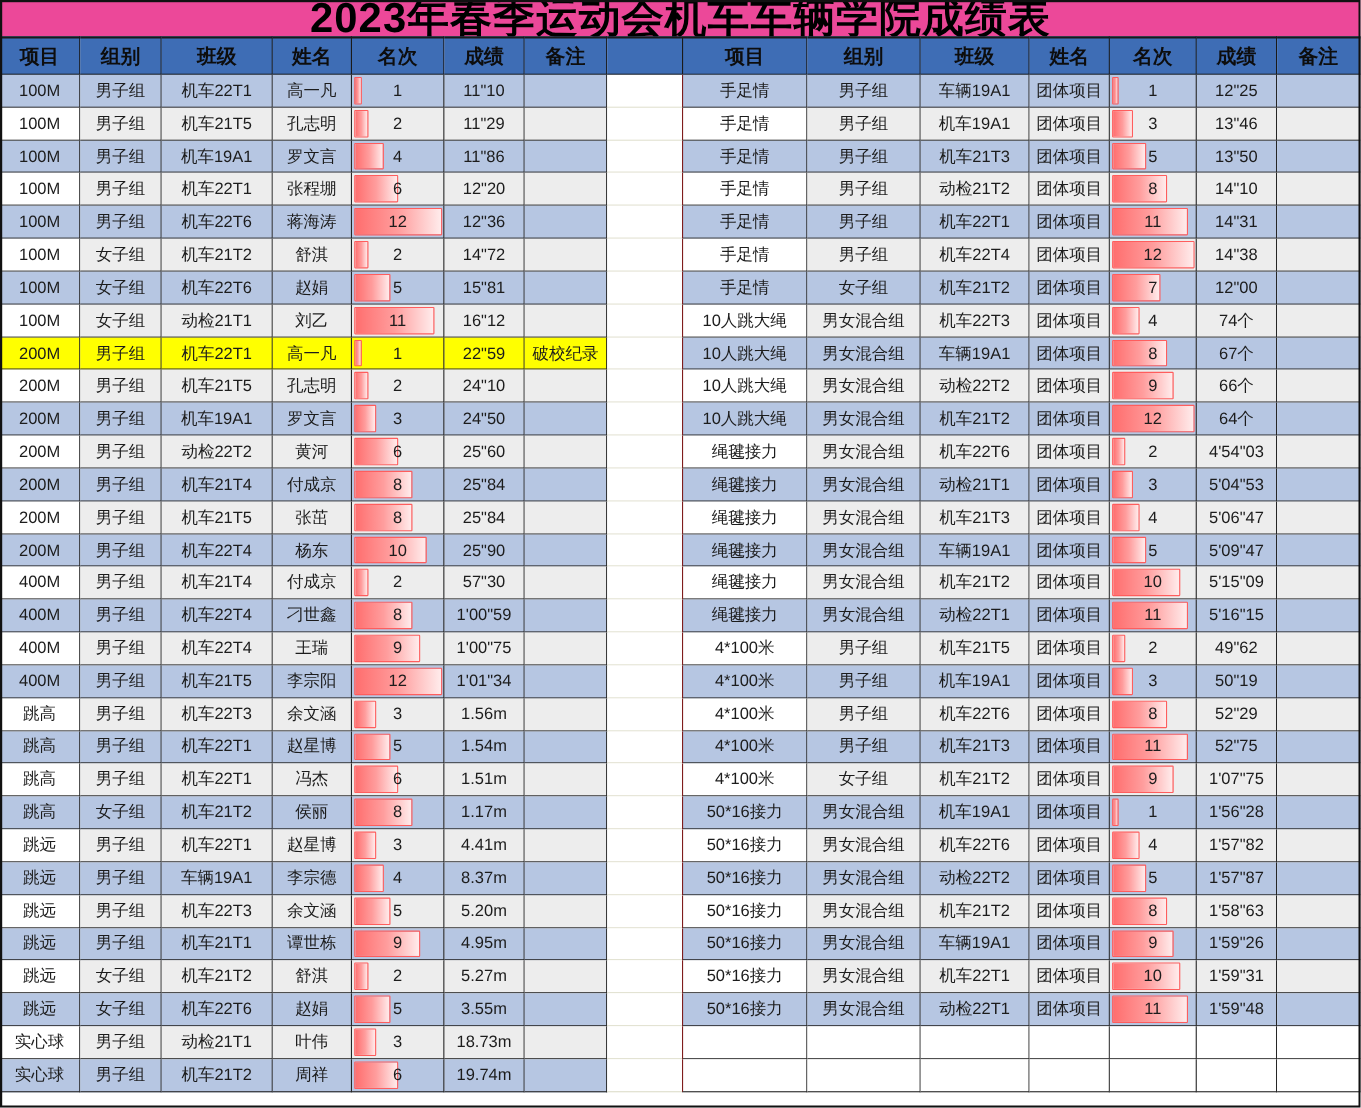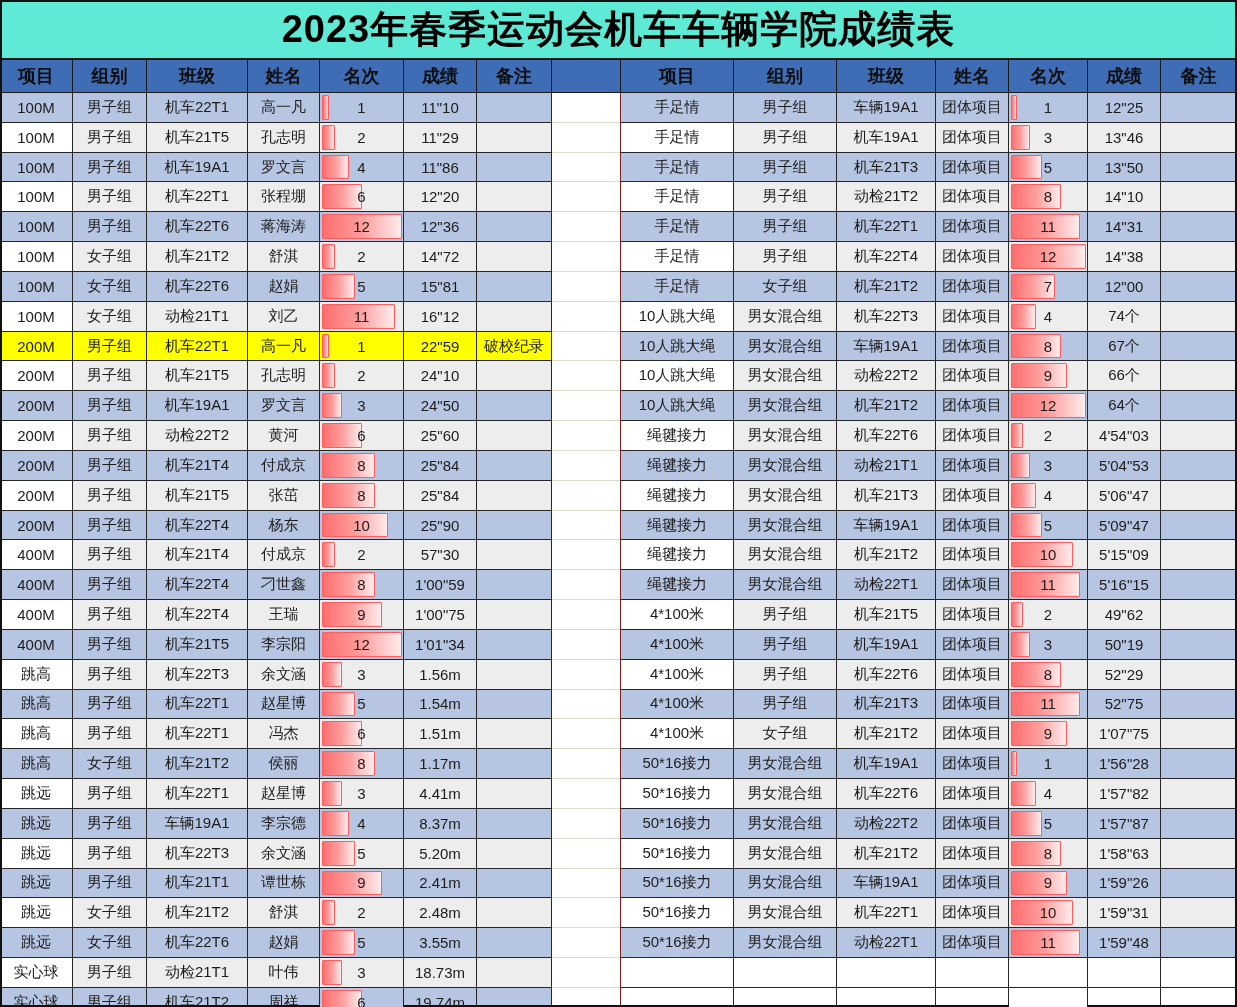--- a/index.html
+++ b/index.html
@@ -6,22 +6,22 @@
   body{
     width:1237px;height:1007px;background:#ffffff;
     font-family:"Liberation Sans", sans-serif;
     -webkit-font-smoothing:antialiased;
   }
   .sheet{
     width:1237px;height:1007px;display:flex;flex-direction:column;
     outline:2px solid #111;outline-offset:-2px;background:#fff;overflow:hidden;
   }
   .title-row{
-    height:58px;flex:none;display:flex;align-items:center;justify-content:center;
-    font-size:38px;font-weight:900;color:#000;letter-spacing:1px;background:#5eead4;
+    height:33px;flex:none;display:flex;align-items:center;justify-content:center;
+    font-size:38px;font-weight:900;color:#000;letter-spacing:1px;background:#ec4899;
   }
   .header-row{height:35px;flex:none;display:flex;}
   .hcell{
     box-sizing:border-box;background:#3E6DB5;color:#0d0d0d;
     display:flex;align-items:center;justify-content:center;
     font-size:18px;font-weight:bold;
     border-top:2px solid #1a1a1a;border-bottom:1px solid #1a1a1a;border-right:1px solid #1a1a1a;
     white-space:nowrap;overflow:hidden;
   }
   .hcell.sepc{border-right:none;}
@@ -679,21 +679,21 @@
       </div>
       <div class="row blue">
         <div class="cell c0 first">跳远</div>
         <div class="cell c1">男子组</div>
         <div class="cell c2">机车21T1</div>
         <div class="cell c3">谭世栋</div>
         <div class="cell c4 rankcell">
           <div class="databar" style="width: 72%;"></div>
           <span class="ranknum">9</span>
         </div>
-        <div class="cell c5">2.41m</div>
+        <div class="cell c5">4.95m</div>
         <div class="cell c6"></div>
         <div class="cell sep"></div>
         <div class="cell r0 first">50*16接力</div>
         <div class="cell r1">男女混合组</div>
         <div class="cell r2">车辆19A1</div>
         <div class="cell r3">团体项目</div>
         <div class="cell r4 rankcell">
           <div class="databar" style="width: 72%;"></div>
           <span class="ranknum">9</span>
         </div>
@@ -702,21 +702,21 @@
       </div>
       <div class="row lite">
         <div class="cell c0 first">跳远</div>
         <div class="cell c1">女子组</div>
         <div class="cell c2">机车21T2</div>
         <div class="cell c3">舒淇</div>
         <div class="cell c4 rankcell">
           <div class="databar" style="width: 16%;"></div>
           <span class="ranknum">2</span>
         </div>
-        <div class="cell c5">2.48m</div>
+        <div class="cell c5">5.27m</div>
         <div class="cell c6"></div>
         <div class="cell sep"></div>
         <div class="cell r0 first">50*16接力</div>
         <div class="cell r1">男女混合组</div>
         <div class="cell r2">机车22T1</div>
         <div class="cell r3">团体项目</div>
         <div class="cell r4 rankcell">
           <div class="databar" style="width: 80%;"></div>
           <span class="ranknum">10</span>
         </div>

